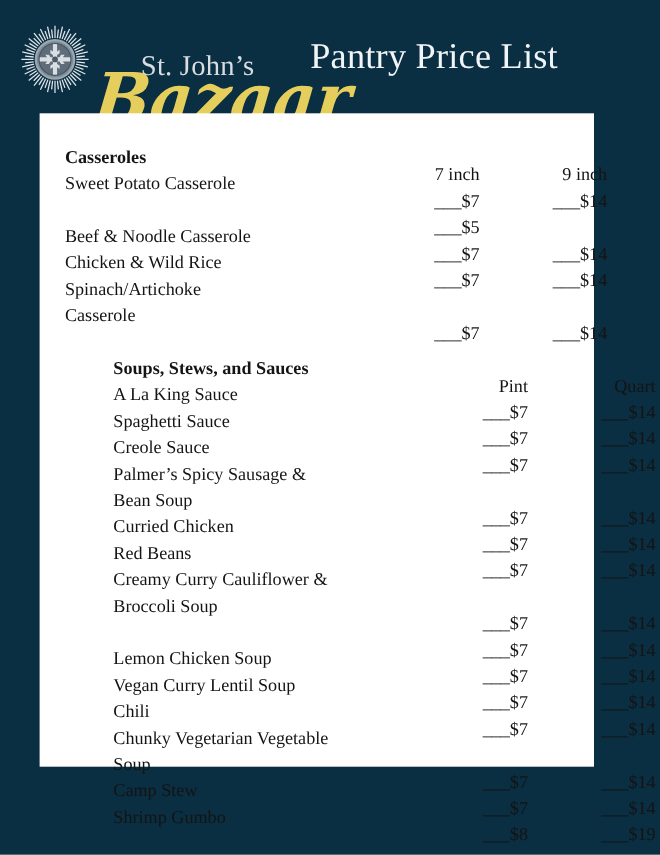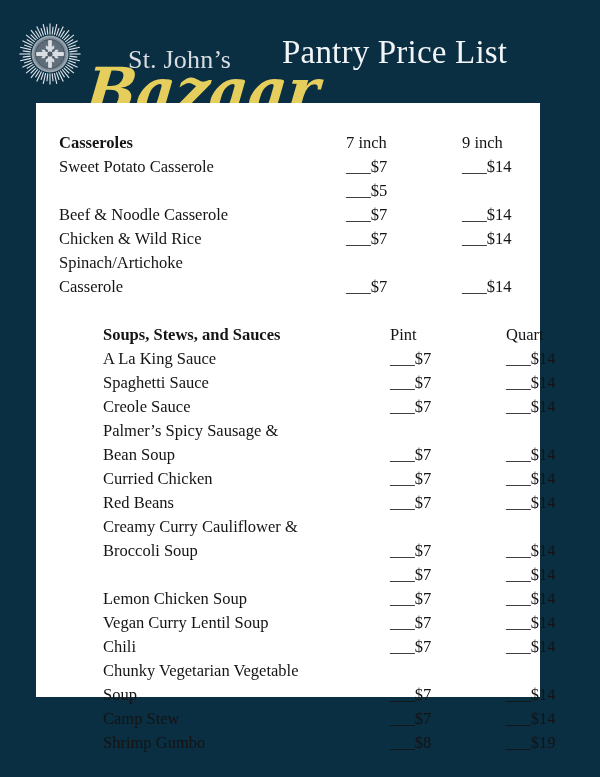--- a/index.html
+++ b/index.html
@@ -104,22 +104,22 @@
   }
   .row.head { font-weight: bold; }
 
   .label {
     position: absolute;
     left: 0;
     top: 0;
   }
   .col1, .col2 {
     position: absolute;
-    top: 0;
-    text-align: left;
+    top: 16px;
+    text-align: right;
     width: 90px;
   }
   .col1 { left: 287px; }
   .col2 { left: 403px; }
 
   .row.head .col1,
   .row.head .col2 { font-weight: normal; }
 </style>
 </head>
 <body>

